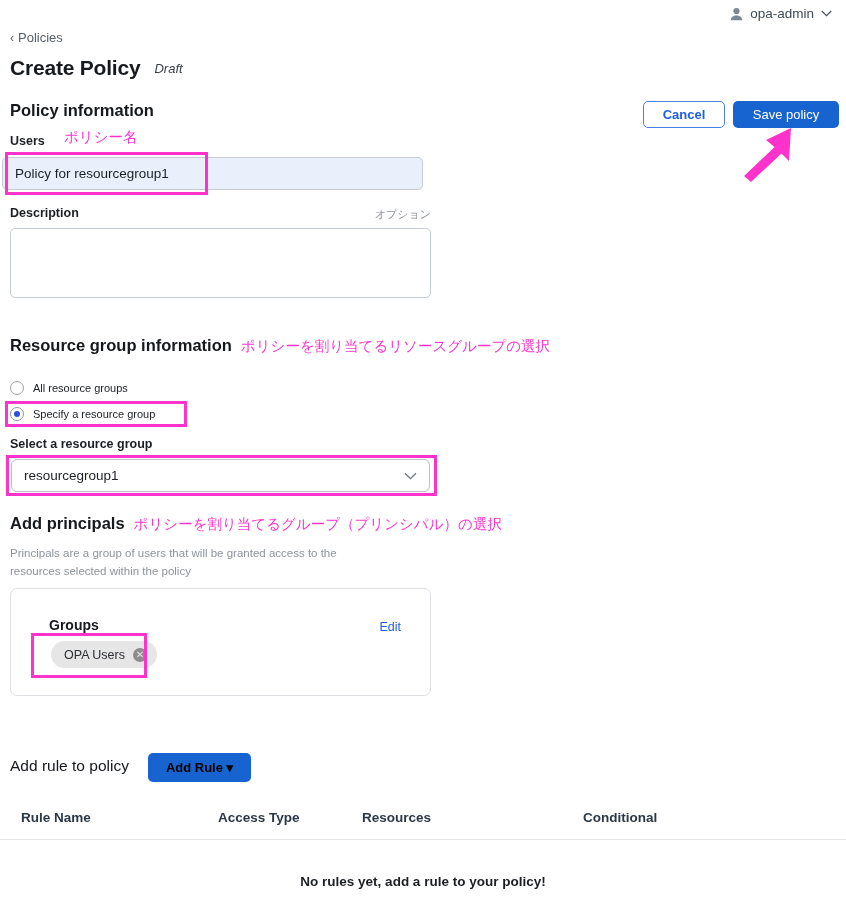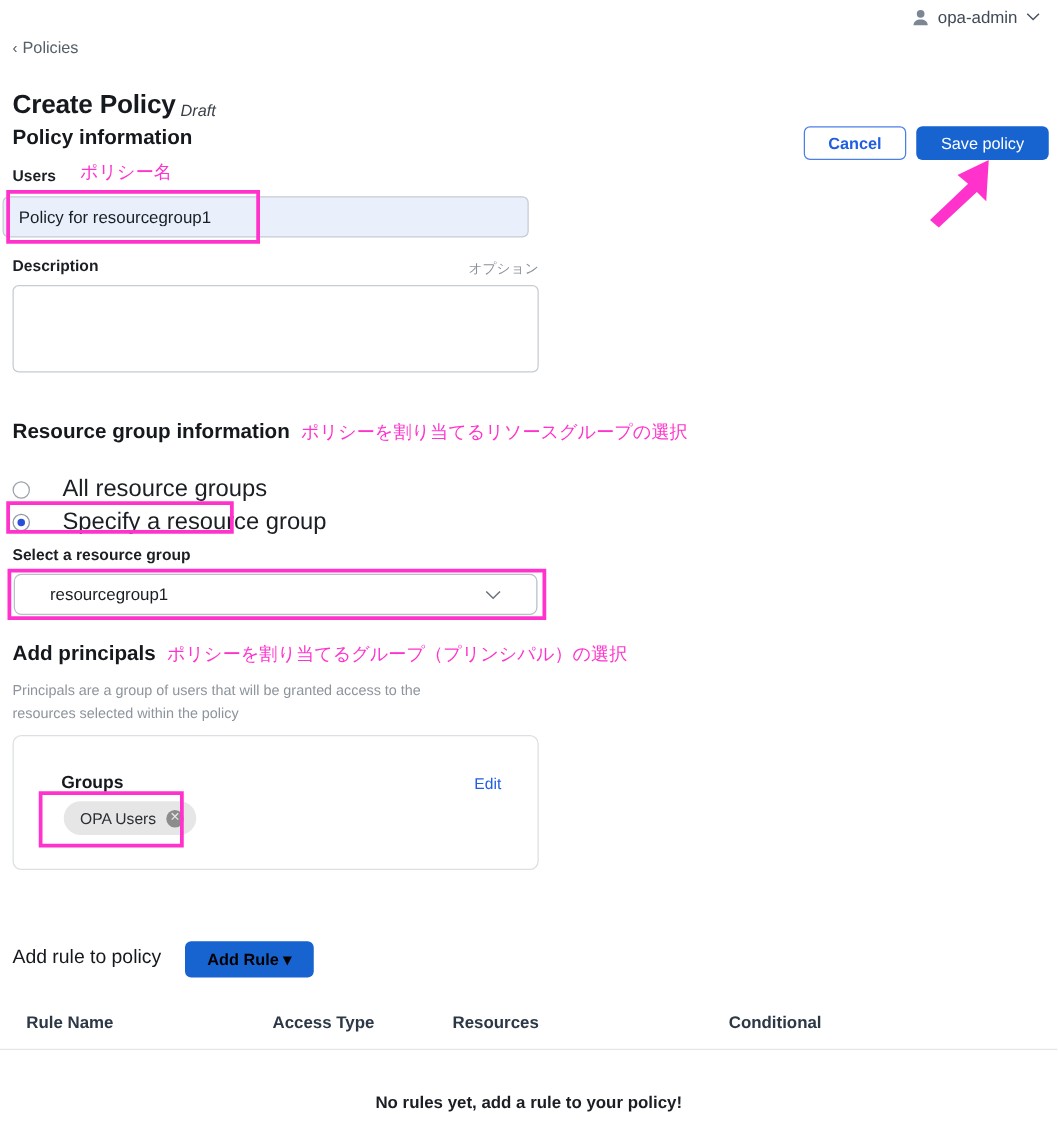--- a/index.html
+++ b/index.html
@@ -27,21 +27,21 @@
   
   .breadcrumb {
     position: absolute; left: 10px; top: 30px;
     display: flex; align-items: center; gap: 4px;
     font-size: 13px; color: #566068;
   }
   .breadcrumb .bcaret { font-size: 12px; line-height: 1; color: #566068; }
 
   .page-title-row {
     position: absolute; left: 10px; top: 56px;
-    display: flex; align-items: flex-end; gap: 4px; margin-top: 16px;
+    display: flex; align-items: center; gap: 14px;
   }
   .page-title { font-size: 21px; font-weight: 700; color: #16191d; letter-spacing: -0.2px; }
   .draft-badge { font-size: 13px; font-style: italic; color: #3a4047; }
 
   
   .sec-head {
     position: absolute; left: 10px;
     font-size: 16.5px; font-weight: 700; color: #15181c;
     display: flex; align-items: baseline; gap: 9px;
     white-space: nowrap;
@@ -104,22 +104,22 @@
     border-radius: 5px;
     color: #ffffff;
     font-size: 13px; font-weight: 400;
     font-family: "Liberation Sans", sans-serif;
     cursor: pointer;
   }
 
   
   .radio-row {
     position: absolute; left: 10px;
-    display: flex; align-items: center; gap: 26px;
-    font-size: 19px; color: #1b1f24;
+    display: flex; align-items: center; gap: 9px;
+    font-size: 11px; color: #1b1f24;
   }
   .radio {
     width: 14px; height: 14px; border-radius: 50%;
     border: 1.4px solid #9aa2ab; background: #fff;
     flex: none; position: relative;
   }
   .radio.checked { border-color: #8f98a2; }
   .radio.checked::after {
     content: ""; position: absolute;
     left: 2.6px; top: 2.6px; width: 6.8px; height: 6.8px;
@@ -127,21 +127,21 @@
   }
 
   
   .select-box {
     position: absolute; left: 11px; top: 459px;
     width: 419px; height: 33px;
     background: #ffffff;
     border: 1px solid #b8bfc7;
     border-radius: 6px;
     display: flex; align-items: center;
-    padding: 0 28px;
+    padding: 0 12px;
     font-size: 13.5px; color: #1b1f24;
     cursor: pointer;
   }
   .select-box .sel-caret { margin-left: auto; }
 
   
   .helper {
     position: absolute; left: 10px; top: 545px;
     width: 340px;
     font-size: 11.5px; line-height: 1.55; color: #8d949c;

